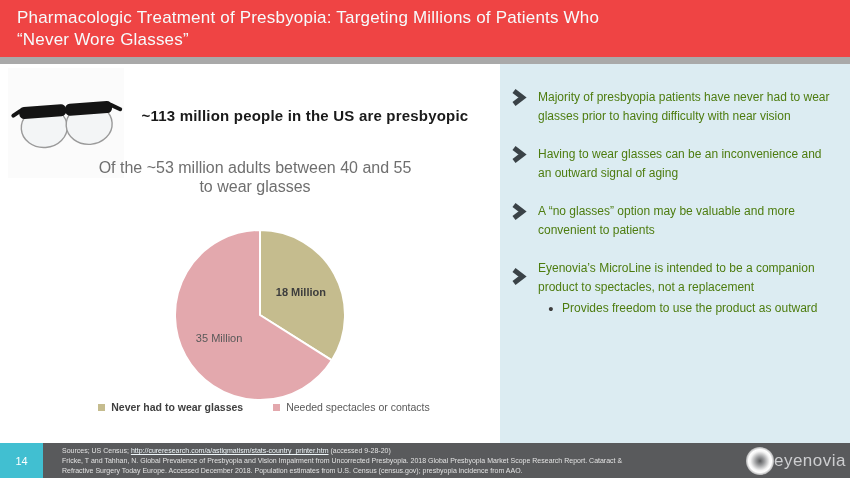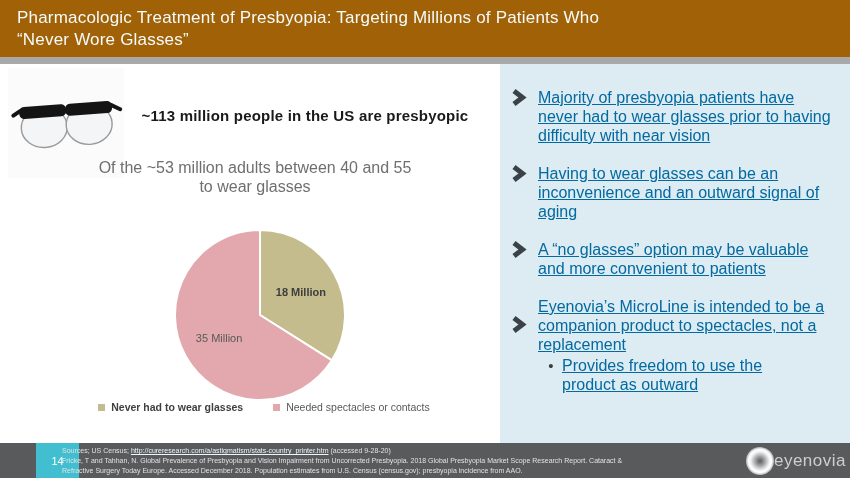--- a/index.html
+++ b/index.html
@@ -5,21 +5,21 @@
   html,body { margin:0; padding:0; background:#ffffff; }
   * { box-sizing:border-box; }
   .slide {
     position:relative; width:850px; height:478px; overflow:hidden;
     background:#ffffff; font-family:"Liberation Sans", sans-serif;
   }
 
   
   .header {
     position:absolute; left:0; top:0; width:850px; height:57px;
-    background:#a16207; color:#f6fbfc; padding:7px 20px 0 17px;
+    background:#ef4444; color:#f6fbfc; padding:7px 20px 0 17px;
   }
   .header .t-line { font-size:17px; line-height:22px; font-weight:400; letter-spacing:0.2px; }
   .gray-strip { position:absolute; left:0; top:57px; width:850px; height:7px; background:#a9a9a9; }
 
   
   .glasses-box { position:absolute; left:8px; top:68px; width:116px; height:110px; background:#fbfbfb; }
   .headline {
     position:absolute; left:130px; top:107px; width:350px;
     font-size:15px; font-weight:bold; color:#1a1a1a; text-align:center; letter-spacing:0.2px;
   }
@@ -39,29 +39,29 @@
   .legend-item:first-child { font-weight:bold; color:#404040; }
   .legend-swatch { width:7px; height:7px; display:inline-block; }
 
   
   .right-panel {
     position:absolute; left:500px; top:64px; width:350px; height:379px;
     background:#dcecf2; padding:24px 14px 0 10px;
   }
   .bullet { display:flex; margin-bottom:19px; }
   .chevron { flex:0 0 28px; padding-top:1px; }
-  .bullet-text { font-size:16px; line-height:19px; color:#0369a1;text-decoration:underline; }
+  .bullet-text { font-size:12px; line-height:19px; color:#4d7c0f; }
   .sub-bullet { display:flex; margin:0 0 0 30px; width:278px; }
   .sub-dot { flex:0 0 22px; font-size:15px; line-height:19px; color:#3f3f3f; text-align:center; }
 
   
   .footer { position:absolute; left:0; top:443px; width:850px; height:35px; background:#595a5c; }
   .page-box {
     position:absolute; left:0; top:0; width:43px; height:35px; background:#41bfd1;
-    color:#ffffff; font-size:11px; display:flex; align-items:center; justify-content:center;margin-left:36px;
+    color:#ffffff; font-size:11px; display:flex; align-items:center; justify-content:center;
   }
   .sources {
     position:absolute; left:62px; top:3px; width:640px;
     font-size:7px; line-height:10px; color:#e2e2e2;
   }
   .sources .link { color:#eef6f9; text-decoration:underline; }
   .logo {
     position:absolute; right:4px; top:2px; height:31px;
     display:flex; align-items:center; 
   }

